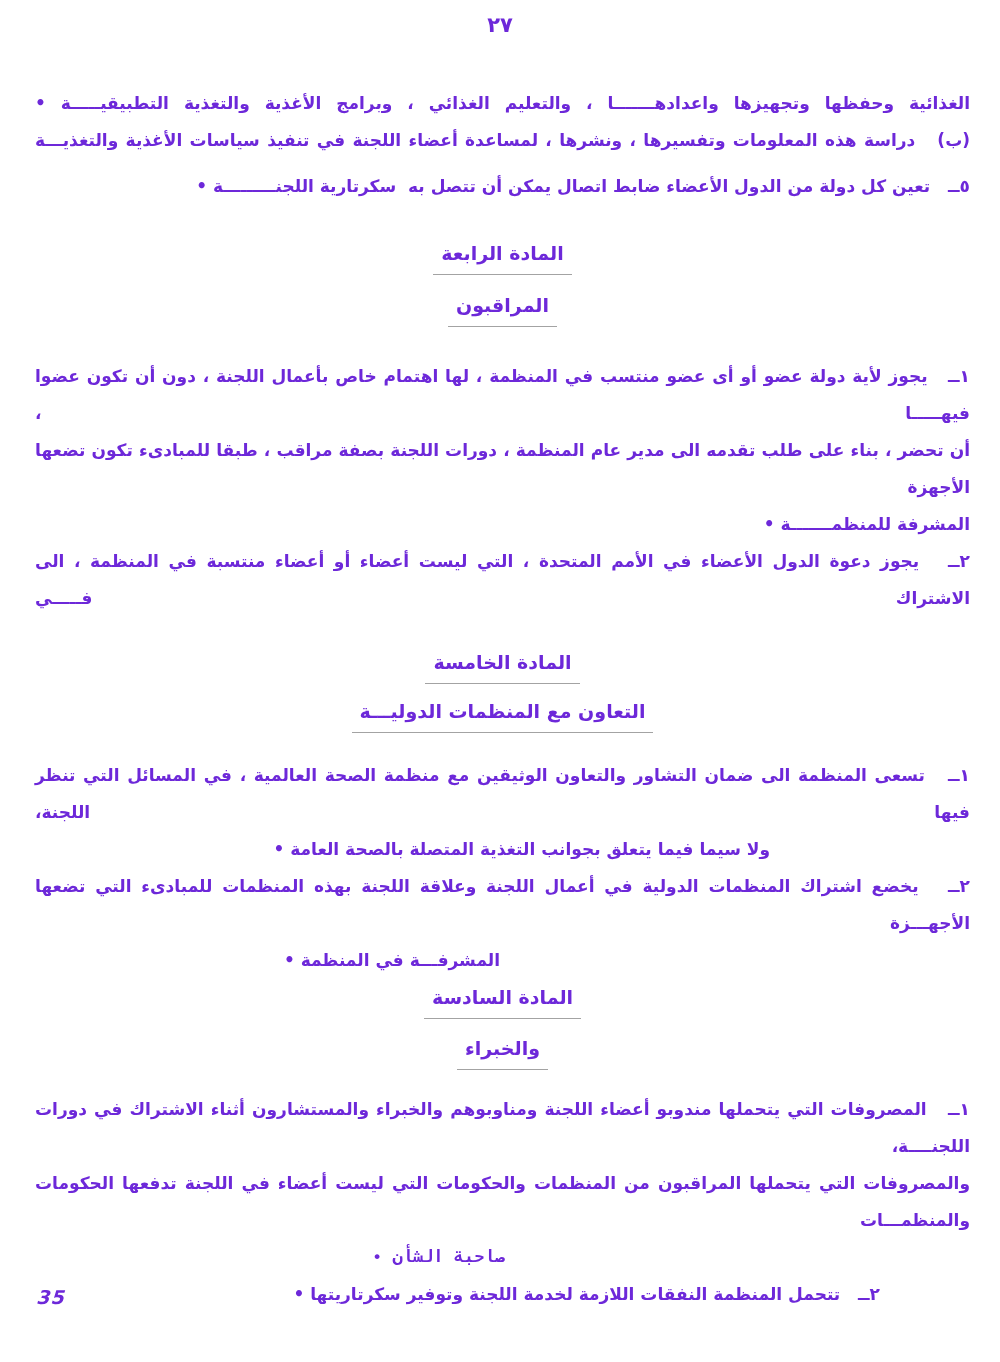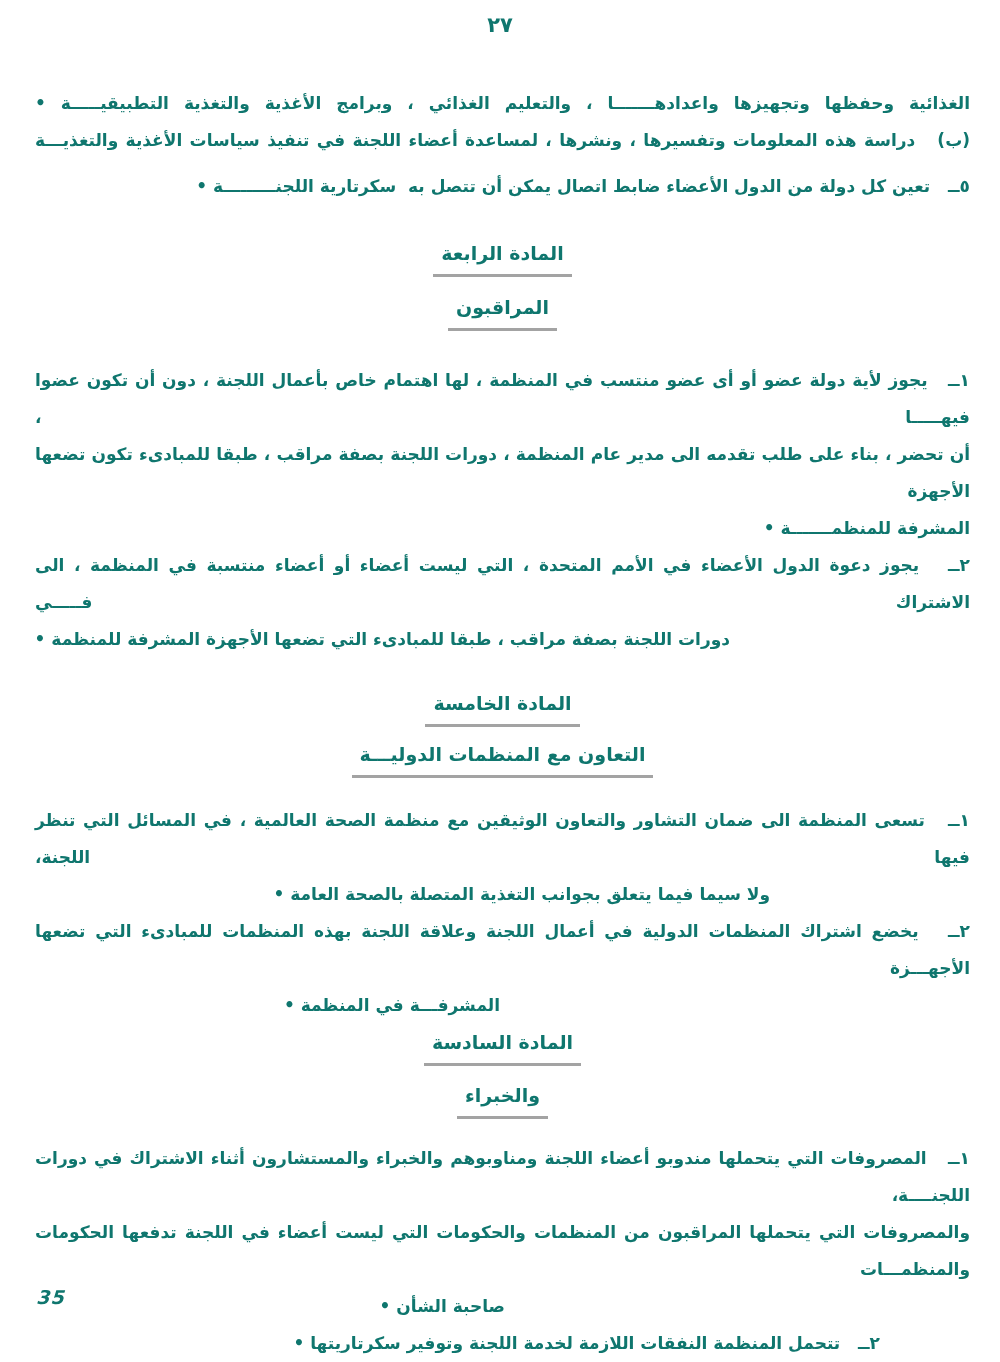--- a/index.html
+++ b/index.html
@@ -6,21 +6,21 @@
     margin:0;
     padding:0;
     background:#ffffff;
     width:1000px;
   }
   .sheet{
     position:relative;
     width:1000px;
     height:1362px;
     background:#ffffff;
-    color:#0f766e;
+    color:#6d28d9;
     font-family:"DejaVu Sans", sans-serif;
     font-weight:700;
     direction:rtl;
     overflow:hidden;
   }
   .body-col{
     padding:0 30px 0 35px; 
   }
   .page-number{
     padding-top:12px;
@@ -39,36 +39,36 @@
   .full{
     white-space:normal;
     text-align:justify;
     text-align-last:justify;
   }
   .end{ text-align:right; }
   .ind-105{ text-align:right; padding-right:105px; }
   .ind-240{ text-align:right; padding-right:240px; }
   .ind-200{ text-align:right; padding-right:200px; }
   .ind-470{ text-align:right; padding-right:470px; }
-  .ind-465{ padding-right:465px; }
+  .ind-465{ padding-right:465px;font-family:Liberation Mono, monospace; }
   .ind-90{ text-align:right; padding-right:90px; }
 
   .item5{ margin-top:9px;text-align:right; }
 
   .hdr{
     margin:0;
     text-align:center;
     font-size:19px;
     line-height:24px;
     font-weight:700;
   }
   .hdr span{
     display:inline-block;
     padding:0 8px 9px 8px;
-    border-bottom:3px solid #a3a3a3;
+    border-bottom:1px solid #a3a3a3;
   }
   .t4{ margin-top:36px; }
   .s4{ margin-top:18px;text-align:center; }
   .p4a{ margin-top:31px; }
   .t5{ margin-top:33px; }
   .s5{ margin-top:15px; }
   .p5a{ margin-top:24px; }
   .t6{ margin-top:6px; }
   .s6{ margin-top:17px; }
   .p6a{ margin-top:21px; }
@@ -98,21 +98,20 @@
     </section>
 
     <section>
       <h2 class="hdr t4"><span>المادة الرابعة</span></h2>
       <h2 class="hdr s4"><span>المراقبون</span></h2>
       <div class="p4a">
         <div class="line full">١ــ&nbsp;&nbsp; يجوز لأية دولة عضو أو أى عضو منتسب في المنظمة ، لها اهتمام خاص بأعمال اللجنة ، دون أن تكون عضوا فيهـــــا ،</div>
         <div class="line full">أن تحضر ، بناء على طلب تقدمه الى مدير عام المنظمة ، دورات اللجنة بصفة مراقب ، طبقا للمبادىء تكون تضعها الأجهزة</div>
         <div class="line end">المشرفة للمنظمـــــــة •</div>
         <div class="line full">٢ــ&nbsp;&nbsp; يجوز دعوة الدول الأعضاء في الأمم المتحدة ، التي ليست أعضاء أو أعضاء منتسبة في المنظمة ، الى الاشتراك فـــــي</div>
-        <div class="line ind-240">دورات اللجنة بصفة مراقب ، طبقا للمبادىء التي تضعها الأجهزة المشرفة للمنظمة •</div>
       </div>
     </section>
 
     <section>
       <h2 class="hdr t5"><span>المادة الخامسة</span></h2>
       <h2 class="hdr s5"><span>التعاون مع المنظمات الدوليـــة</span></h2>
       <div class="p5a">
         <div class="line full">١ــ&nbsp;&nbsp; تسعى المنظمة الى ضمان التشاور والتعاون الوثيقين مع منظمة الصحة العالمية ، في المسائل التي تنظر فيها اللجنة،</div>
         <div class="line ind-200">ولا سيما فيما يتعلق بجوانب التغذية المتصلة بالصحة العامة •</div>
         <div class="line full">٢ــ&nbsp;&nbsp; يخضع اشتراك المنظمات الدولية في أعمال اللجنة وعلاقة اللجنة بهذه المنظمات للمبادىء التي تضعها الأجهـــزة</div>

